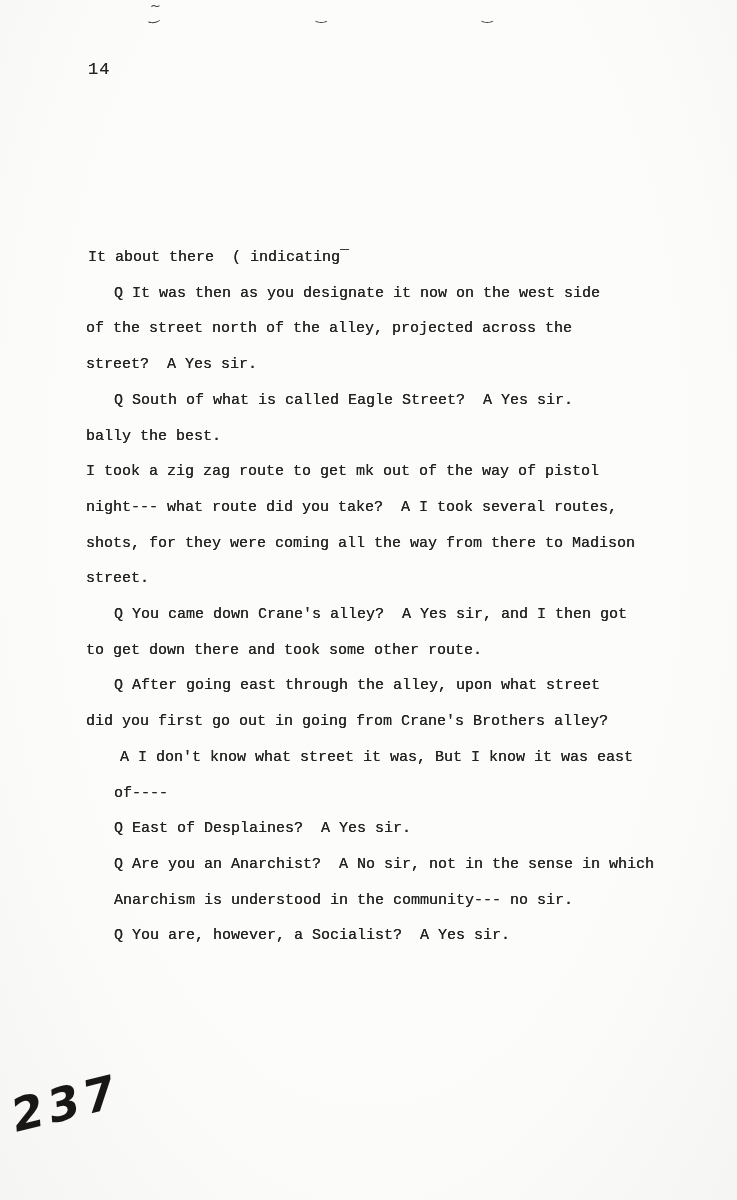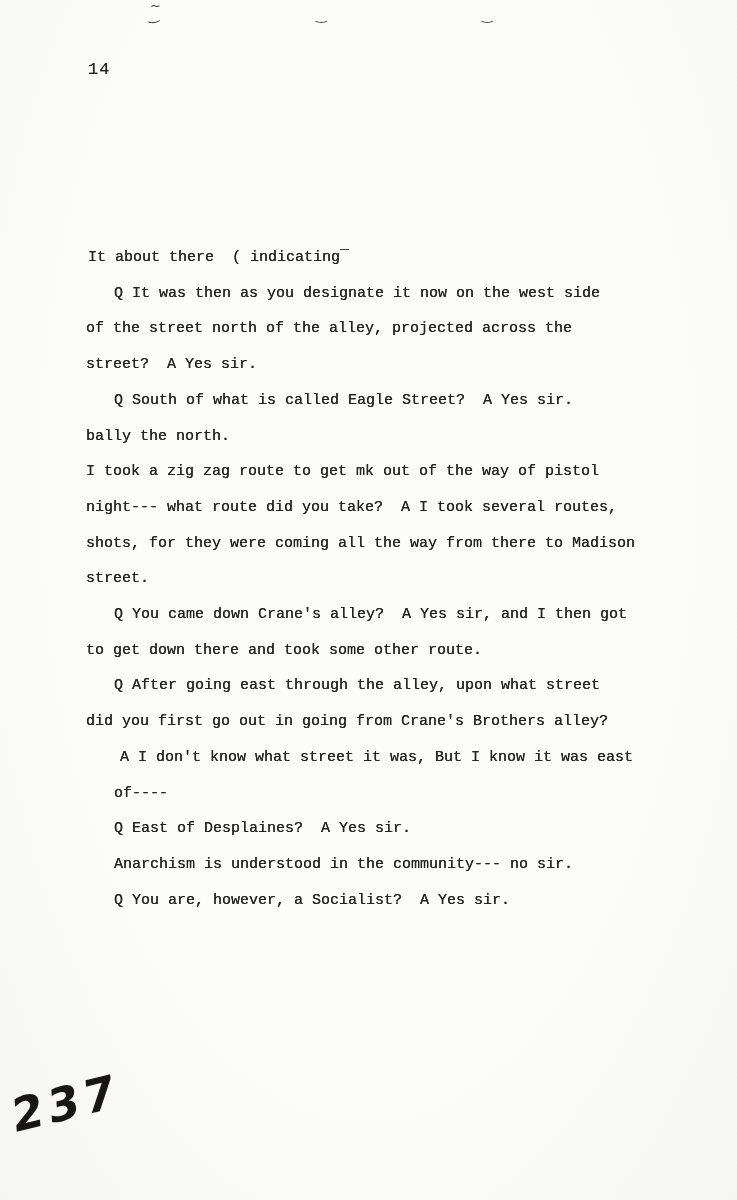--- a/index.html
+++ b/index.html
@@ -64,31 +64,32 @@
   <span class="smudge smudge-3">‿</span>
 
   <div class="page-number">14</div>
 
   <div class="transcript">
       <div class="line ind-first">It about there  ( indicating¯</div>
       <div class="line ind-q">Q It was then as you designate it now on the west side</div>
       <div class="line ind-cont">of the street north of the alley, projected across the</div>
       <div class="line ind-cont">street?  A Yes sir.</div>
       <div class="line ind-q">Q South of what is called Eagle Street?  A Yes sir.</div>
-      <div class="line ind-cont">bally the north.</div>
+      <div class="line ind-cont">bally the best.</div>
       <div class="line ind-cont">I took a zig zag route to get mk out of the way of pistol</div>
       <div class="line ind-cont">night--- what route did you take?  A I took several routes,</div>
       <div class="line ind-cont">shots, for they were coming all the way from there to Madison</div>
       <div class="line ind-cont">street.</div>
       <div class="line ind-q">Q You came down Crane's alley?  A Yes sir, and I then got</div>
       <div class="line ind-cont">to get down there and took some other route.</div>
       <div class="line ind-q">Q After going east through the alley, upon what street</div>
       <div class="line ind-cont">did you first go out in going from Crane's Brothers alley?</div>
       <div class="line ind-a">A I don't know what street it was, But I know it was east</div>
       <div class="line ind-flush">of----</div>
       <div class="line ind-q">Q East of Desplaines?  A Yes sir.</div>
+      <div class="line ind-q">Q Are you an Anarchist?  A No sir, not in the sense in which</div>
       <div class="line ind-flush">Anarchism is understood in the community--- no sir.</div>
       <div class="line ind-q">Q You are, however, a Socialist?  A Yes sir.</div>
     </div>
 
   <div class="folio">237</div>
 
 </div>
 
 </body></html>

